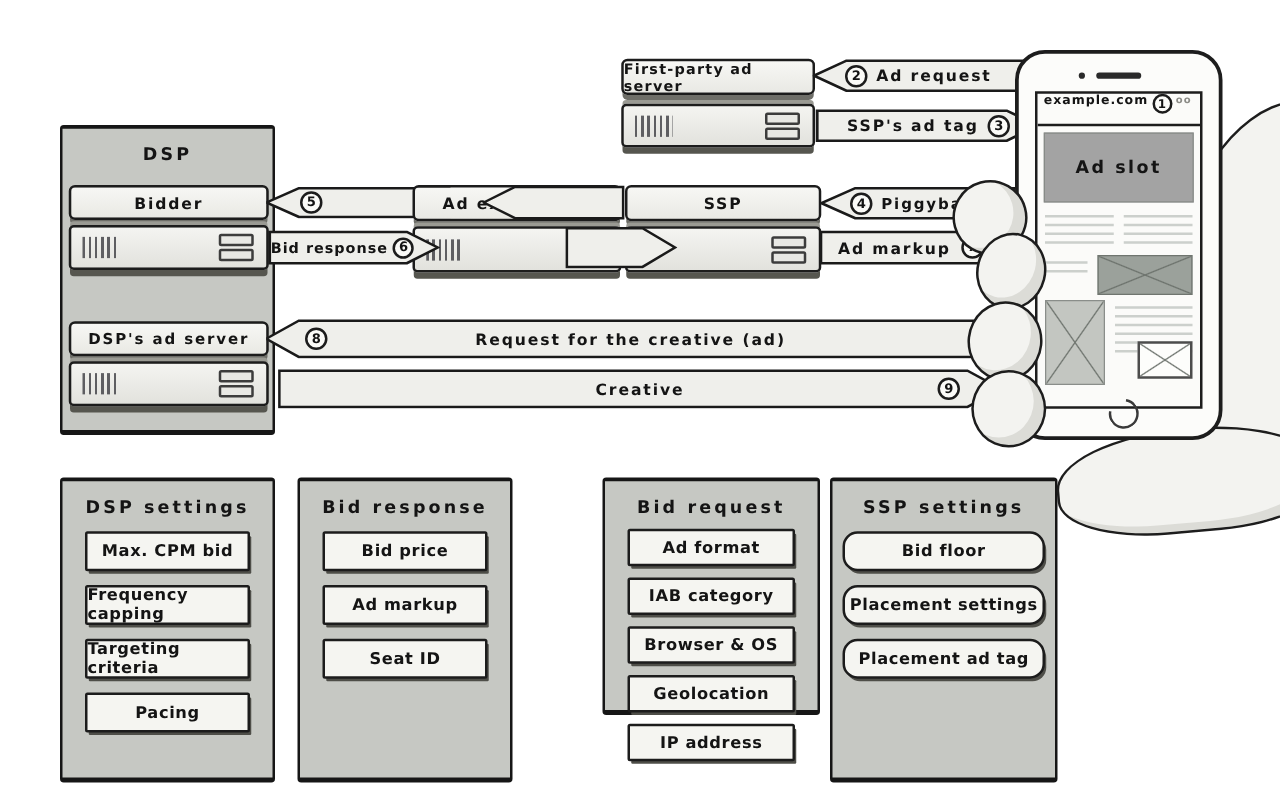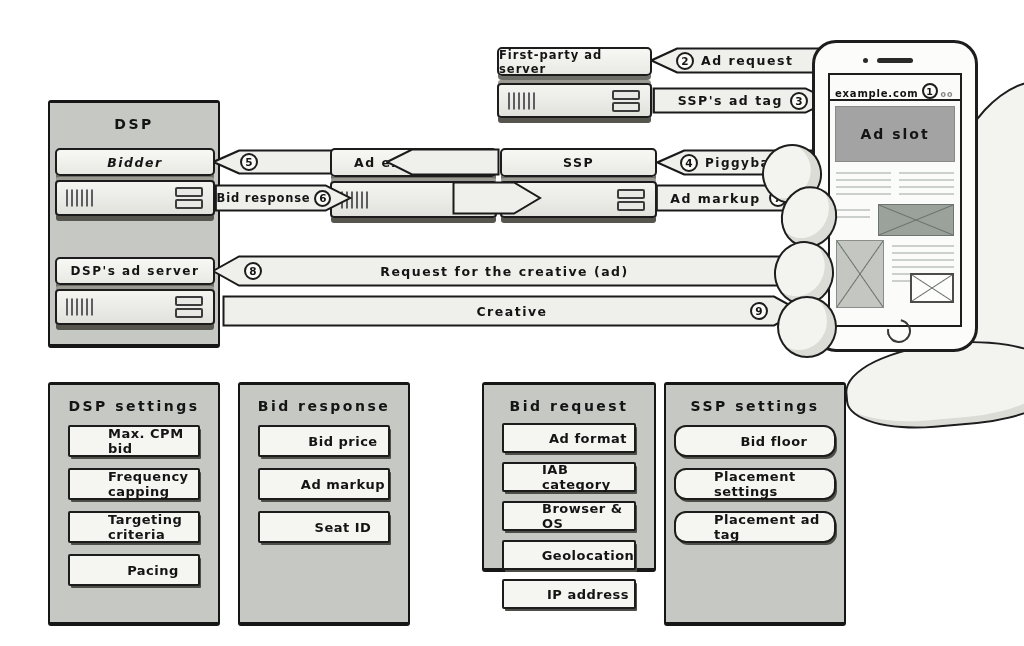--- a/index.html
+++ b/index.html
@@ -17,21 +17,21 @@
   .vents{position:absolute;left:9px;top:50%;transform:translateY(-50%);width:30px;height:17px;
        background:repeating-linear-gradient(90deg,#45454a 0 2px,transparent 2px 5px);opacity:.85;}
   .slots{position:absolute;right:10px;top:50%;transform:translateY(-50%);}
   .slot{width:24px;height:6px;border:2px solid #3c3c3c;border-radius:2px;background:#e8e8e4;margin:2px 0;}
 
   .panelbox{position:absolute;box-sizing:border-box;background:#c6c8c3;
        border:solid #161616;border-width:3px 2px 4px 2px;border-radius:3px;}
   .ptitle{margin-top:13px;text-align:center;font-weight:bold;font-size:14px;letter-spacing:2.5px;}
   .item{box-sizing:border-box;height:32px;margin:11px 18px 0;background:#f5f5f1;border:2px solid #1c1c1c;
        border-radius:2px;display:flex;align-items:center;justify-content:center;
-       font-weight:bold;font-size:13px;letter-spacing:.5px;box-shadow:2px 3px 0 -1px #4e4e48;padding-left:38px;}
+       font-weight:bold;font-size:13px;letter-spacing:.5px;box-shadow:2px 3px 0 -1px #4e4e48;}
   .panelbox.wide .item{margin:11px 8px 0;border-radius:12px;}
 
   .arrow{position:absolute;display:flex;align-items:center;font-weight:bold;font-size:12.5px;letter-spacing:1.5px;}
   .arrow svg{position:absolute;inset:0;width:100%;height:100%;}
   .arrow .txt{position:relative;z-index:1;}
   .circ{position:relative;z-index:1;box-sizing:border-box;width:18px;height:18px;border:2px solid #1c1c1c;
        border-radius:50%;background:#fbfbf8;display:flex;align-items:center;justify-content:center;
        font-size:10.5px;font-weight:bold;letter-spacing:0;flex:0 0 auto;}
   .ashape{fill:#efefeb;stroke:#1a1a1a;stroke-width:2;}
   .z2{z-index:2;}.z3{z-index:3;}.z4{z-index:4;}.z5{z-index:5;}.z6{z-index:6;}.z7{z-index:7;}
@@ -39,21 +39,21 @@
   
   .handpart{position:absolute;background:#f3f3f0;border:2.5px solid #1d1d1d;
        box-shadow:inset -8px -6px 0 0 #dcdcd7;}
   .phone{position:absolute;left:812px;top:40px;width:166px;height:312px;box-sizing:border-box;
        background:#fcfcfa;border:3px solid #1d1d1d;border-radius:24px;}
   .speaker{position:absolute;left:62px;top:15px;width:36px;height:5px;background:#2a2a2a;border-radius:3px;}
   .camdot{position:absolute;left:48px;top:15px;width:5px;height:5px;background:#2a2a2a;border-radius:50%;}
   .sidebtn{position:absolute;width:6px;background:#2b2b2b;border-radius:2px;left:-8px;}
   .screen{position:absolute;left:13px;top:30px;width:134px;height:254px;box-sizing:border-box;
        background:#fbfbf9;border:2.5px solid #1d1d1d;overflow:hidden;}
-  .addr{height:24px;border-bottom:2px solid #1d1d1d;display:flex;align-items:flex-end;gap:3px;padding:0 5px;
+  .addr{height:24px;border-bottom:2px solid #1d1d1d;display:flex;align-items:flex-start;gap:3px;padding:0 5px;
        font-size:10px;font-weight:bold;letter-spacing:.8px;}
   .addr .circ{width:16px;height:16px;font-size:9.5px;}
   .tabdots{font-size:8px;color:#8b8b86;font-weight:bold;letter-spacing:1px;}
   .adslot{margin:5px;height:54px;background:#a3a3a3;border:1px solid #878b87;display:flex;align-items:center;
        justify-content:center;font-size:14px;font-weight:bold;letter-spacing:2px;}
   .cols{display:flex;gap:8px;margin:4px 6px 0;}
   .col{flex:1;}
   .tline{height:2px;background:#ccd0cc;margin:5px 0;}
   .xbox{background-image:
        linear-gradient(to top right,transparent calc(50% - 1px),#6b716b 50%,transparent calc(50% + 1px)),
@@ -66,21 +66,21 @@
        border-radius:50%;border-top-color:transparent;transform:rotate(-35deg);}
 </style>
 </head>
 <body>
 
 <div class="canvas">
 
   <div class="panelbox z2" style="left:48px;top:100px;width:172px;height:248px;">
     <div class="ptitle">DSP</div>
   </div>
-  <div class="bar z3" style="left:55px;top:148px;width:160px;height:28px;font-style:italic;">
+  <div class="bar z3" style="left:55px;top:148px;width:160px;height:28px;">
     <span class="txt">Bidder</span>
   </div>
   <div class="server z3" style="left:55px;top:180px;width:160px;height:36px;">
     <div class="vents"></div>
     <div class="slots">
         <div class="slot"></div>
         <div class="slot"></div>
       </div>
   </div>
   <div class="bar z3" style="left:55px;top:257px;width:160px;height:28px;">

